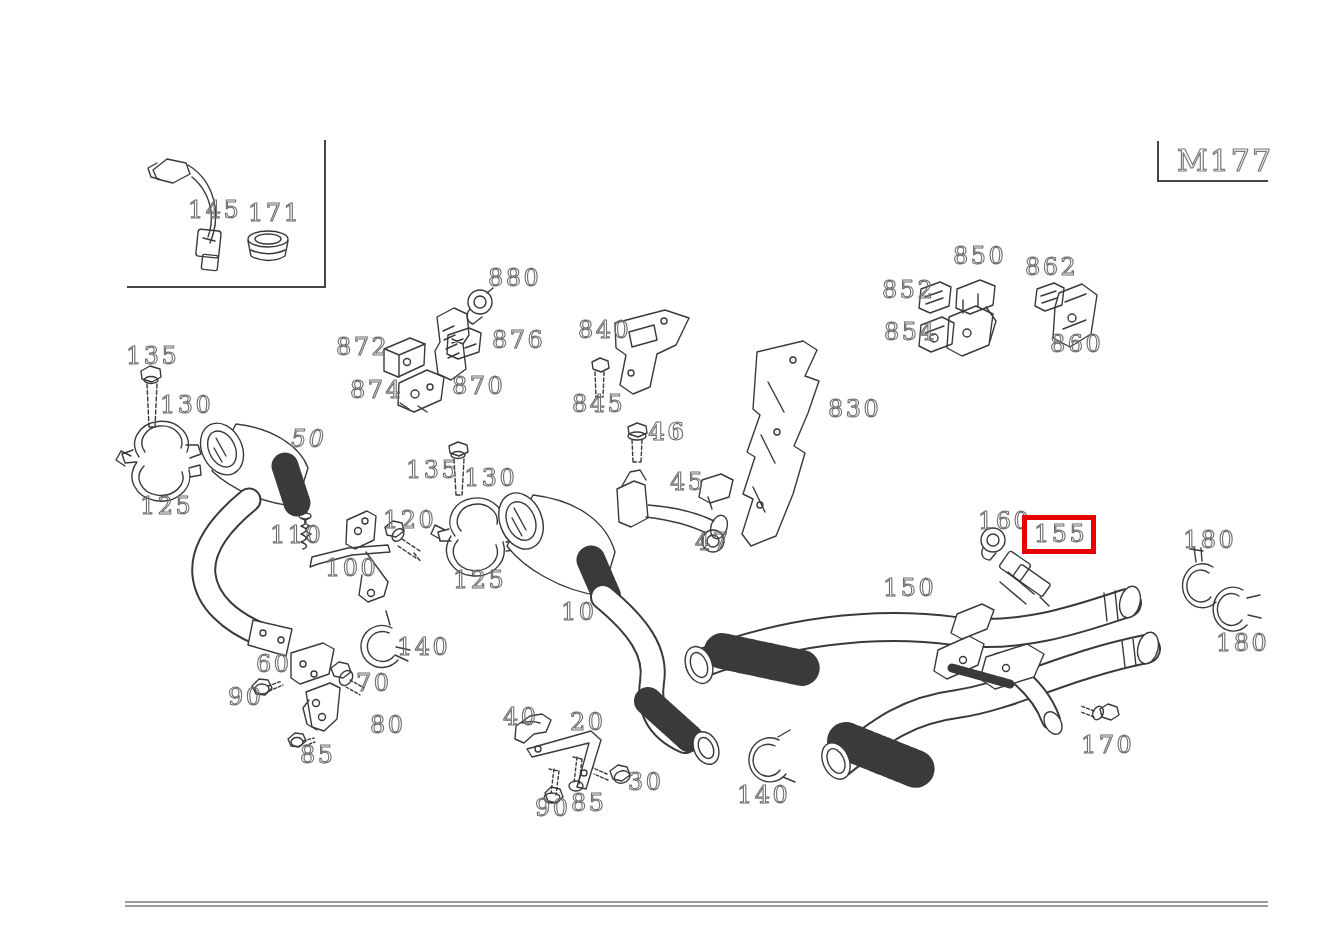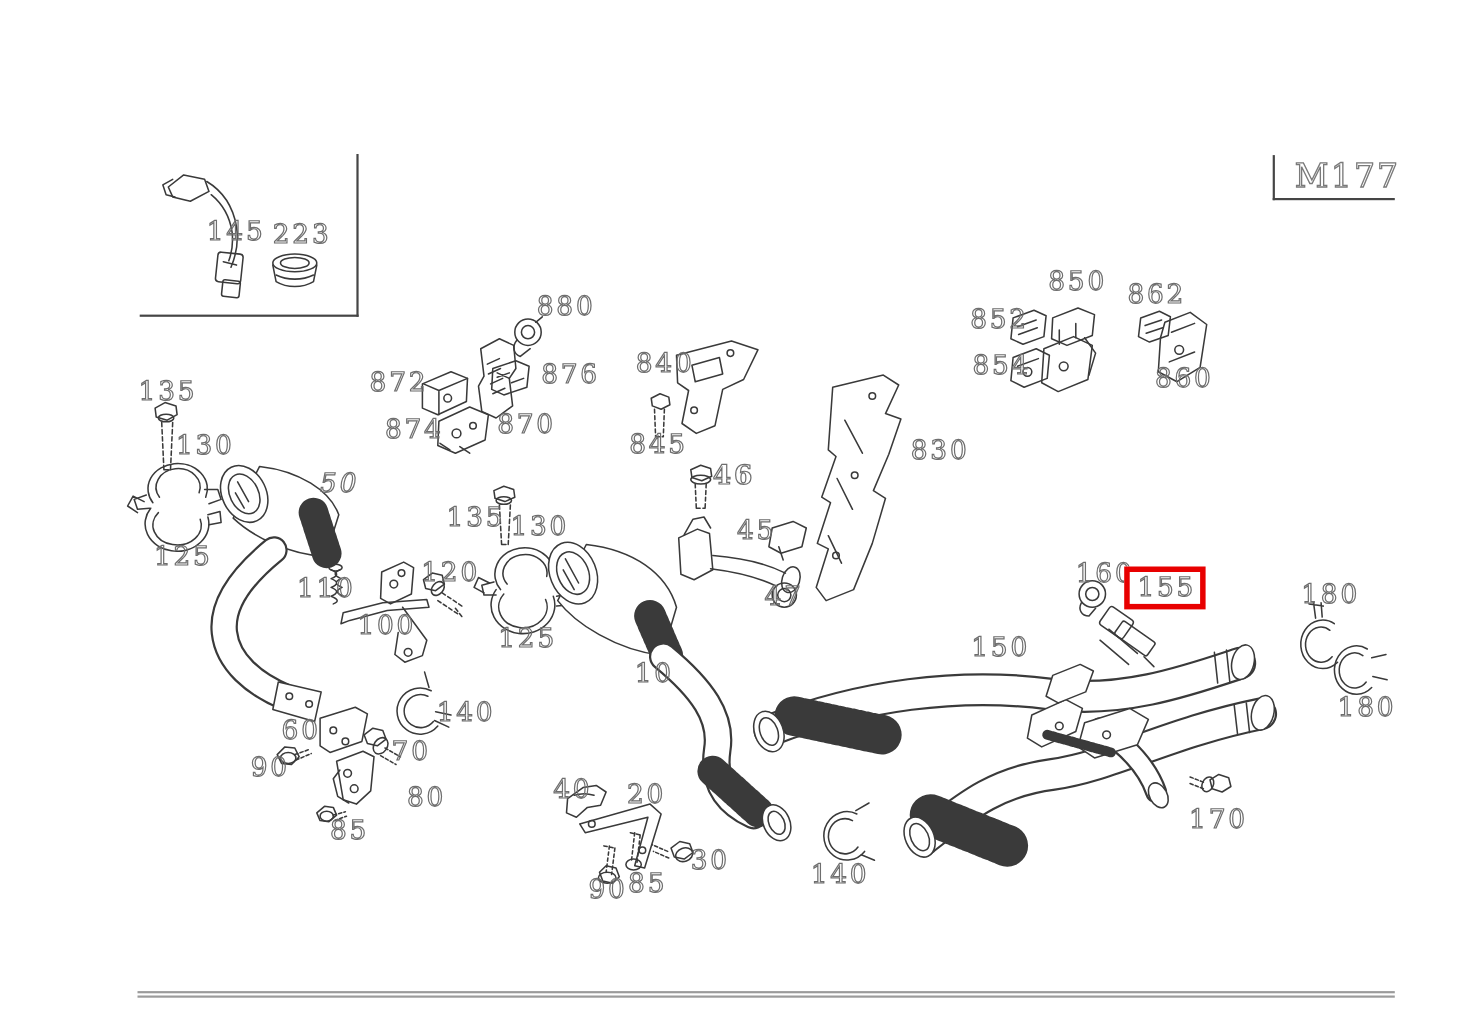--- a/index.html
+++ b/index.html
@@ -351,21 +351,21 @@
   </svg>
 
   <div class="inset-box"></div>
 
   <div class="model-box">
     <span class="model-code">M177</span>
   </div>
 
   <div>
       <div class="part-label" style="left: 155px; top: 198px; margin-left: 33px;">145</div>
-      <div class="part-label" style="left: 248px; top: 201px;">223</div>
+      <div class="part-label" style="left: 248px; top: 201px;">171</div>
       <div class="part-label" style="left: 488px; top: 266px;">880</div>
       <div class="part-label" style="left: 336px; top: 335px;">872</div>
       <div class="part-label" style="left: 492px; top: 328px;">876</div>
       <div class="part-label" style="left: 350px; top: 378px;">874</div>
       <div class="part-label" style="left: 452px; top: 374px;">870</div>
       <div class="part-label" style="left: 578px; top: 318px;">840</div>
       <div class="part-label" style="left: 572px; top: 392px;">845</div>
       <div class="part-label" style="left: 953px; top: 244px;">850</div>
       <div class="part-label" style="left: 1025px; top: 255px;">862</div>
       <div class="part-label" style="left: 882px; top: 278px;">852</div>
@@ -378,21 +378,21 @@
       <div class="part-label" style="left: 406px; top: 458px;">135</div>
       <div class="part-label" style="left: 464px; top: 466px;">130</div>
       <div class="part-label" style="left: 453px; top: 568px;">125</div>
       <div class="part-label" style="left: 270px; top: 523px;">110</div>
       <div class="part-label" style="left: 383px; top: 508px;">120</div>
       <div class="part-label" style="left: 325px; top: 556px;">100</div>
       <div class="part-label" style="left: 648px; top: 420px; font-weight: bold;">46</div>
       <div class="part-label" style="left: 670px; top: 470px;">45</div>
       <div class="part-label" style="left: 695px; top: 530px; text-align: right;">47</div>
       <div class="part-label" style="left: 828px; top: 397px;">830</div>
-      <div class="part-label" style="left: 561px; top: 600px; margin-left: 16px;">10</div>
+      <div class="part-label" style="left: 561px; top: 600px;">10</div>
       <div class="part-label" style="left: 978px; top: 509px;">160</div>
       <div class="part-label highlighted" style="left: 1022px; top: 515px;">155</div>
       <div class="part-label" style="left: 883px; top: 576px;">150</div>
       <div class="part-label" style="left: 1183px; top: 528px;">180</div>
       <div class="part-label" style="left: 1216px; top: 631px;">180</div>
       <div class="part-label" style="left: 1081px; top: 733px;">170</div>
       <div class="part-label" style="left: 397px; top: 635px;">140</div>
       <div class="part-label" style="left: 737px; top: 783px;">140</div>
       <div class="part-label" style="left: 256px; top: 652px;">60</div>
       <div class="part-label" style="left: 228px; top: 685px;">90</div>

